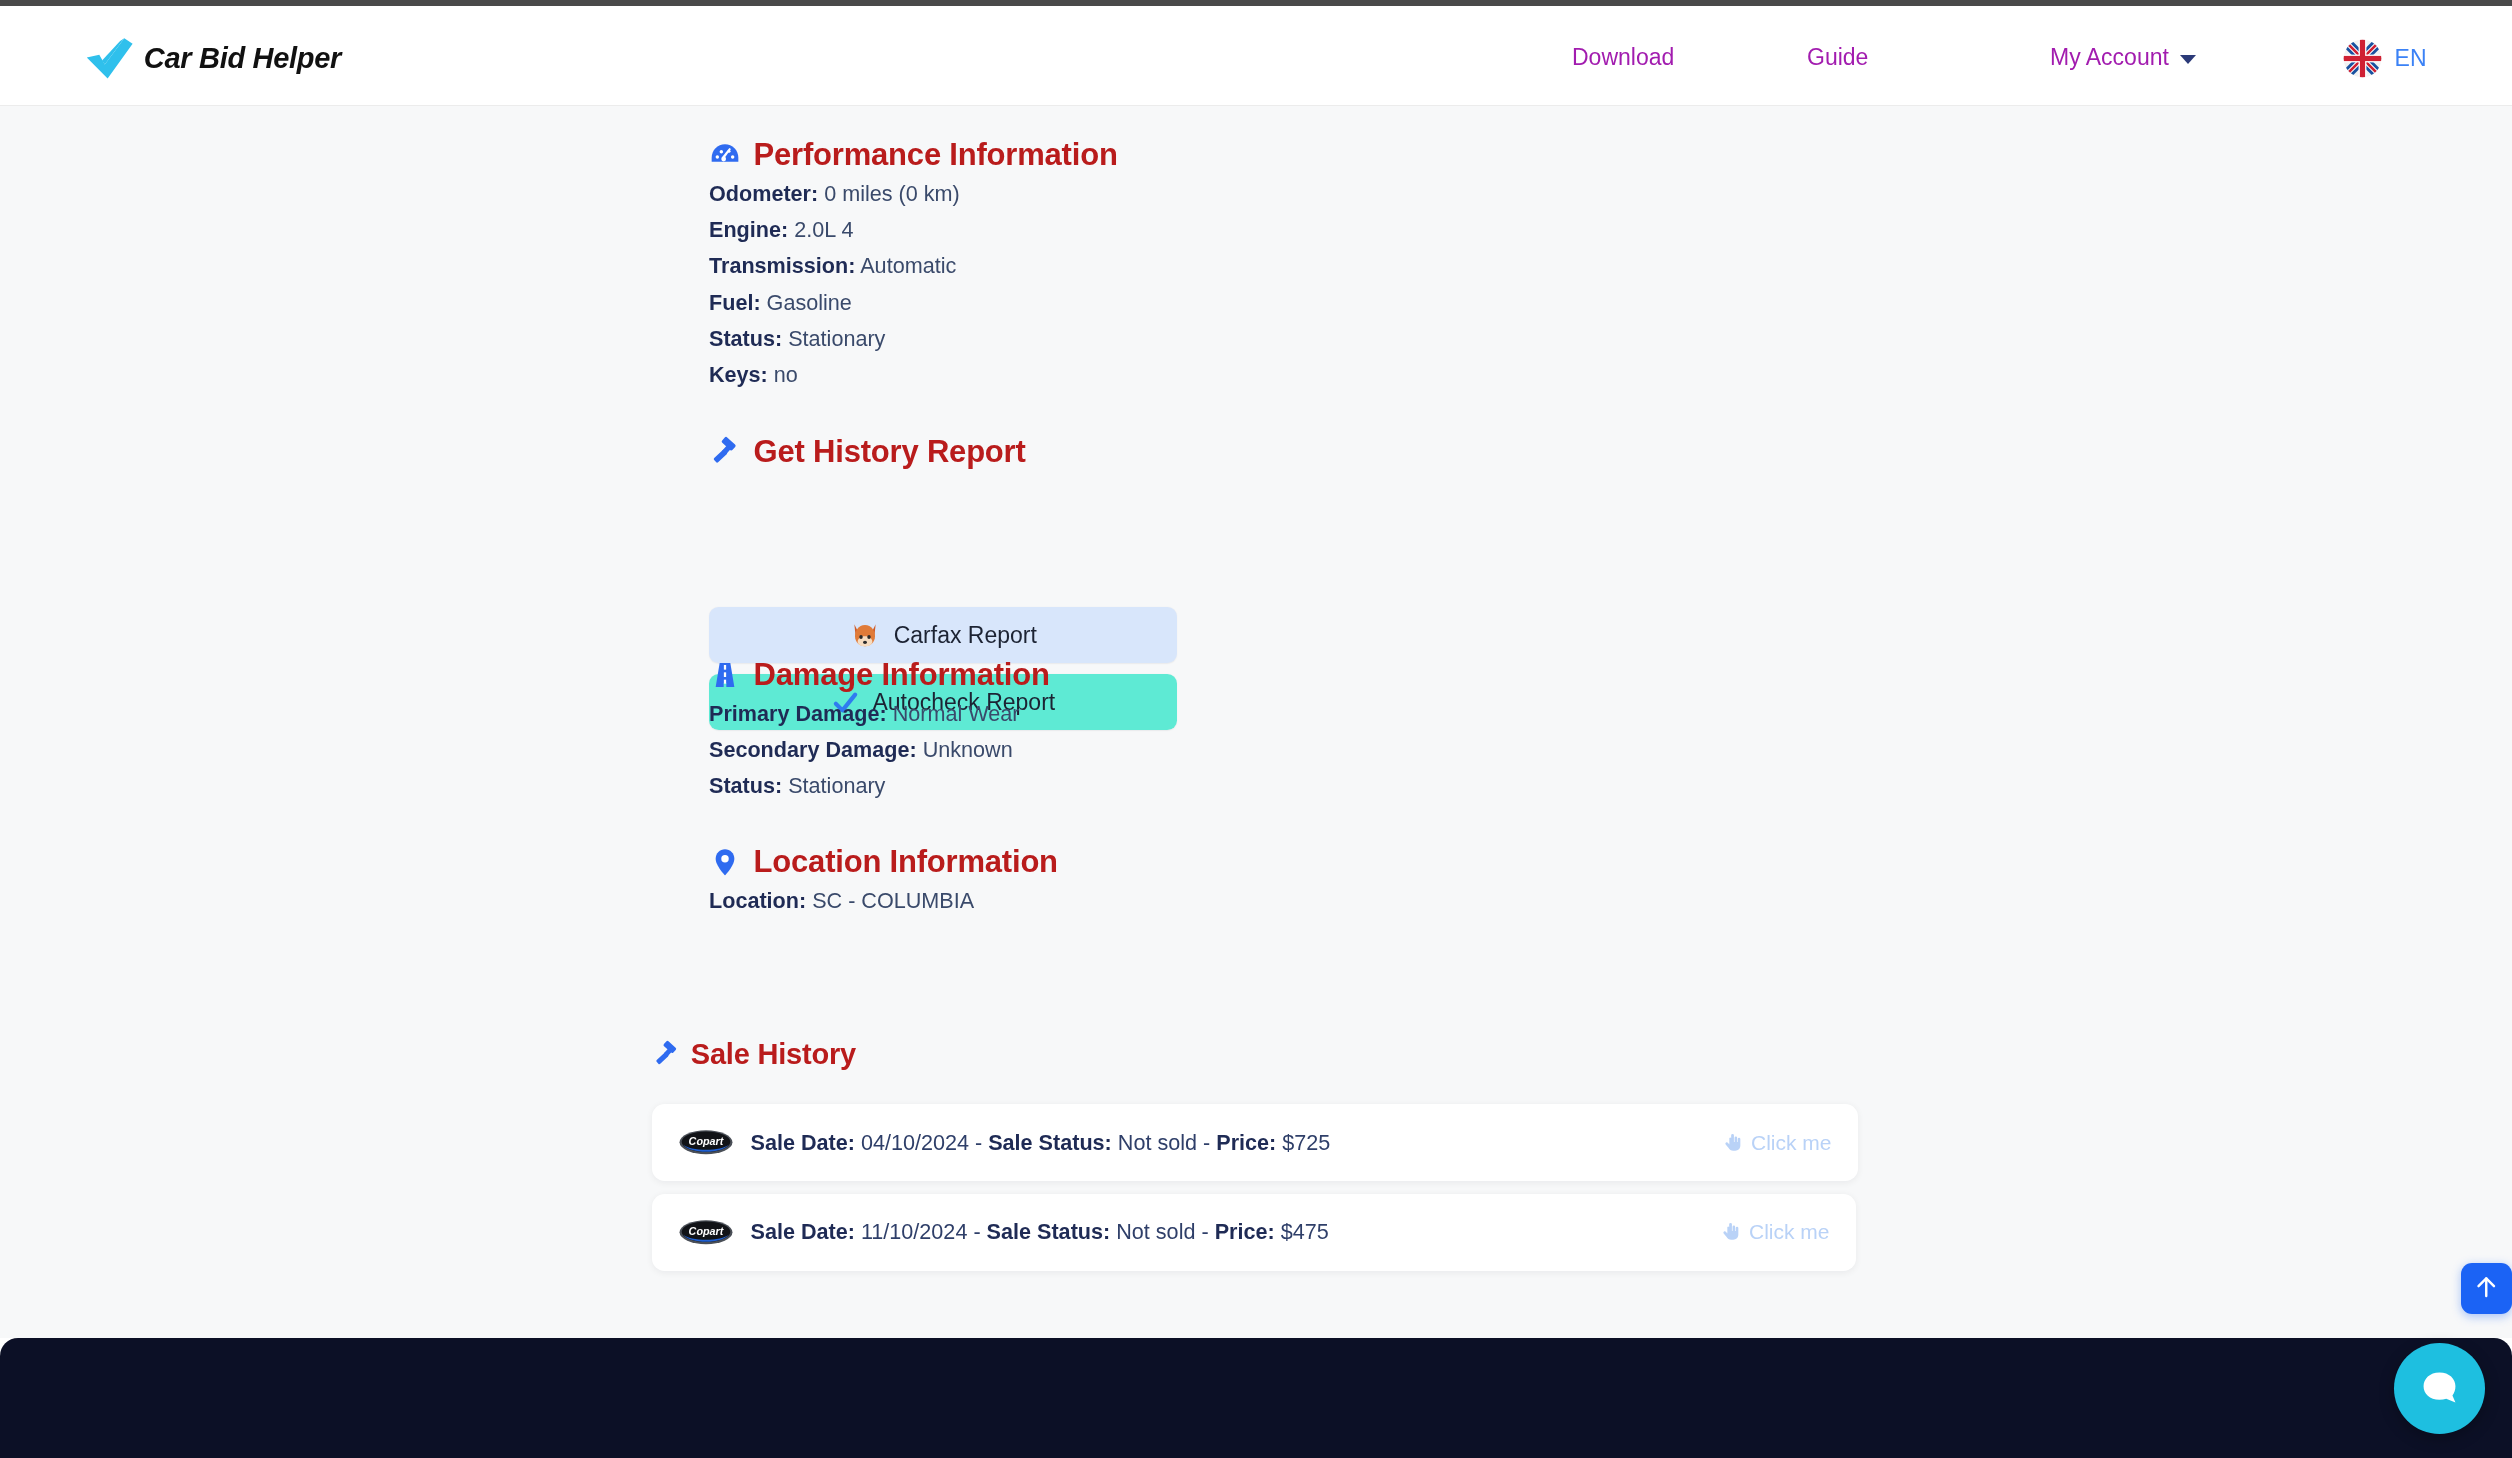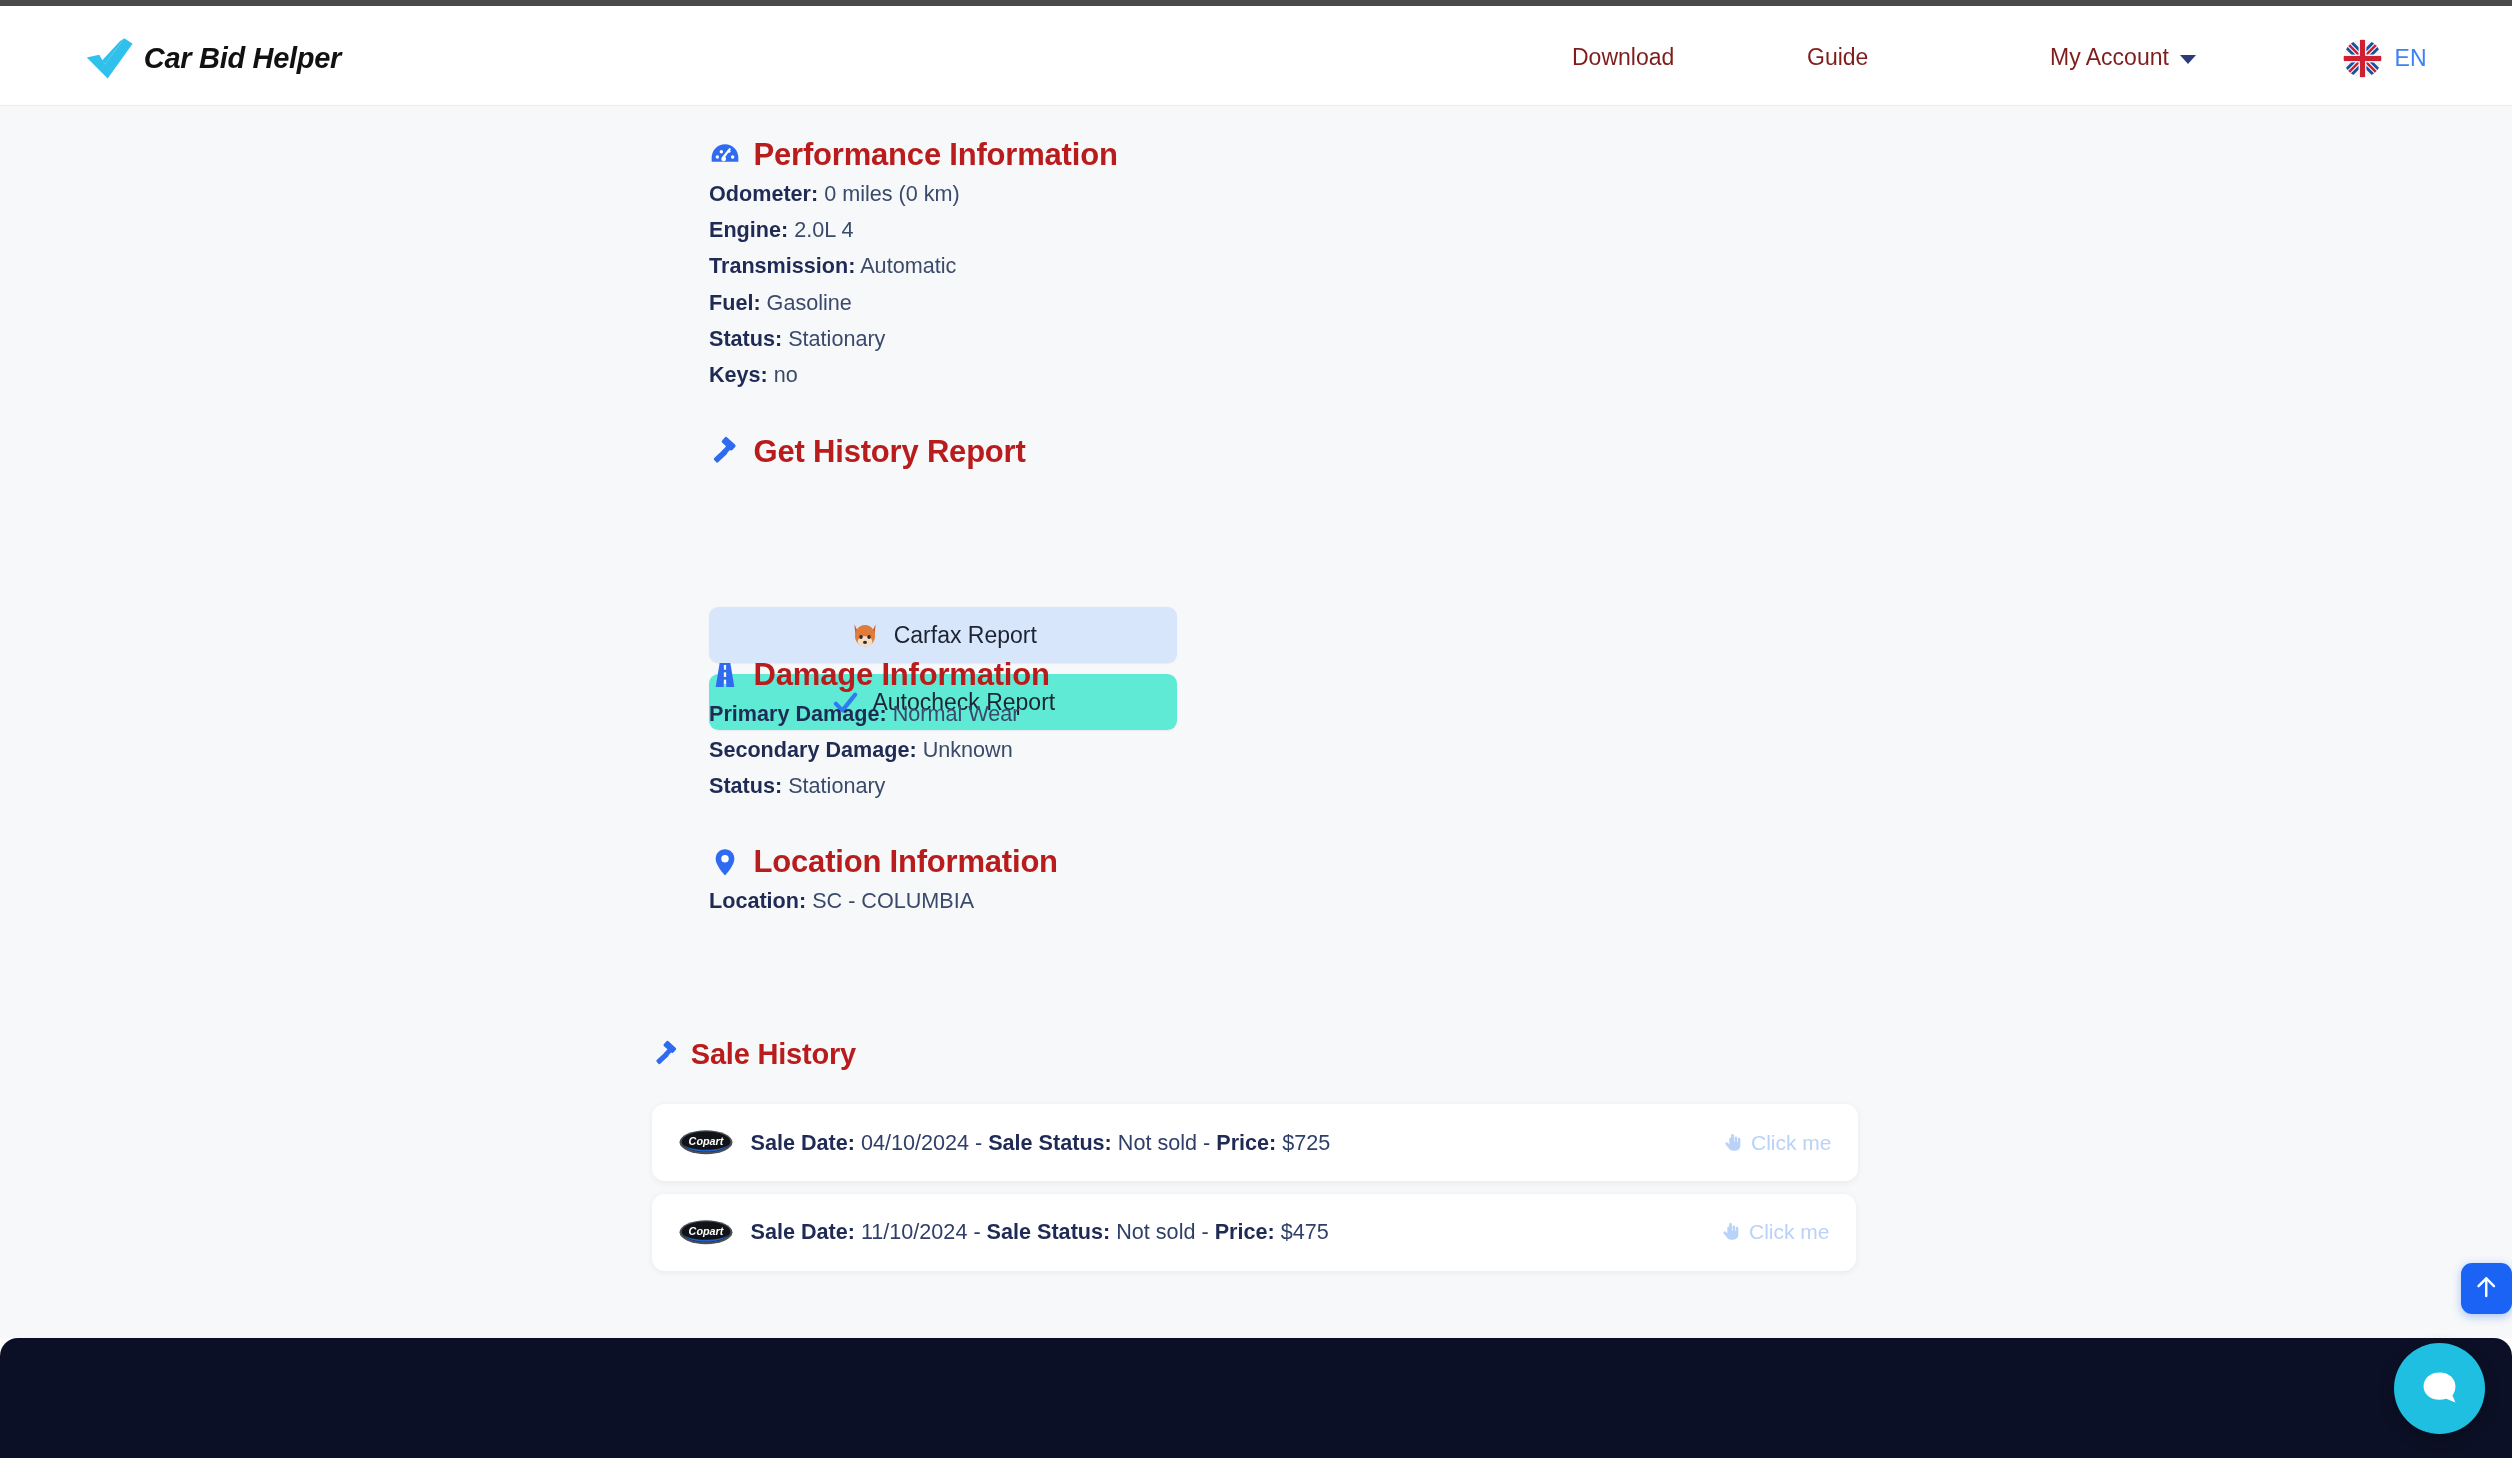--- a/index.html
+++ b/index.html
@@ -52,21 +52,21 @@
     padding:0 0 0 18px; background:transparent;
     letter-spacing:0.1px;
   }
   .search-input::placeholder{ color:#9aa2b1; }
   .search-btn{
     width:70px; background:#17b9e8; border:0; cursor:pointer;
     display:flex; align-items:center; justify-content:center;
   }
   .search-btn svg{ width:31px; height:31px; }
   .nav-link{
-    font-size:23px; color:#7f1d1d; text-decoration:none; white-space:nowrap;
+    font-size:23px; color:#a21caf; text-decoration:none; white-space:nowrap;
     cursor:pointer;
   }
   .nav-download{ position:absolute; left:1572px; top:38px; }
   .nav-guide{ position:absolute; left:1807px; top:38px; }
   .nav-account{ position:absolute; left:2050px; top:38px; display:flex; align-items:center; gap:11px;}
   .chev{ width:0;height:0;border-left:8.4px solid transparent;border-right:8.4px solid transparent;border-top:9px solid #2b3a78; display:block; margin-top:4.2px;}
   .lang{ position:absolute; left:2343px; top:33px; display:flex; align-items:center; gap:12.6px; cursor:pointer;}
   .flag{ width:39px;height:39px;border-radius:50%; display:block; }
   .lang-label{ font-size:23px; color:#3b82f6; font-weight:500; }
 

